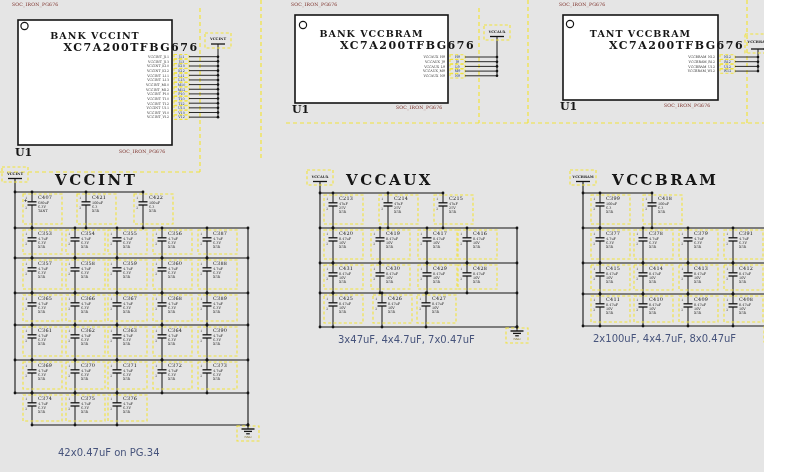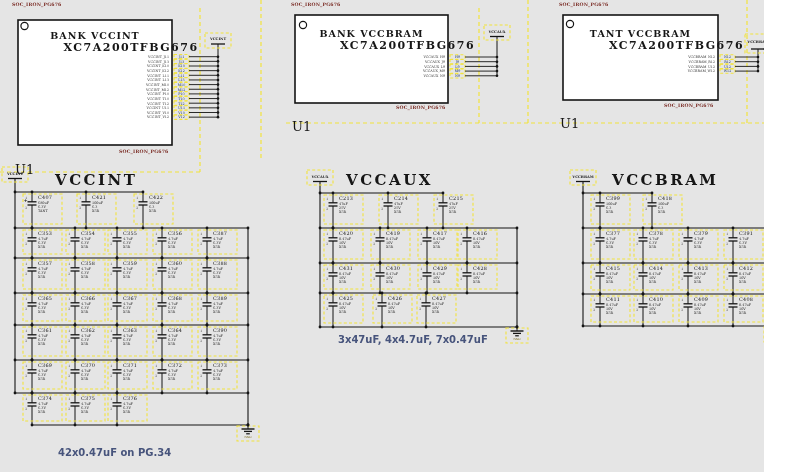--- a/index.html
+++ b/index.html
@@ -1,25 +1,25 @@
 <!DOCTYPE html>
 <html><head>
 <meta charset="utf-8">
 <style>
   html,body{margin:0;padding:0;background:#fff;}
   .canvas{position:relative;width:764px;height:472px;background:#e5e5e5;overflow:hidden;
           font-family:"DejaVu Serif",serif;}
   svg{position:absolute;left:0;top:0;}
-  .t{position:absolute;white-space:nowrap;color:#161616;font-weight:bold;}
+  .t{position:absolute;white-space:nowrap;color:#161616;}
   .blkt{font-weight:bold;text-align:center;letter-spacing:1px;}
   .bt1{font-size:9.5px;}
   .bt2{font-size:11px;letter-spacing:1.5px;padding-left:36px;}
   .sect{font-weight:bold;font-size:15px;letter-spacing:2.5px;}
   .sum{font-family:"DejaVu Sans",sans-serif;font-size:10px;color:#47547c;}
-  .u1{font-weight:normal;font-size:13px;margin-top:16px;}
+  .u1{font-weight:bold;font-size:11px;}
   .sref{font-size:4.6px;color:#7b2d26;letter-spacing:0.2px;}
 </style>
 </head>
 <body>
 
 <div class="canvas">
   <svg id="sch" width="796" height="472" viewBox="0 0 796 472">
       <line x1="200" y1="8" x2="200" y2="172" stroke="#f2e33c" stroke-width="1.2" stroke-dasharray="4 3"></line>
       <line x1="0" y1="172" x2="200" y2="172" stroke="#f2e33c" stroke-width="1.2" stroke-dasharray="4 3"></line>
       <line x1="261" y1="0" x2="261" y2="158" stroke="#f2e33c" stroke-width="1.2" stroke-dasharray="4 3"></line>
@@ -1181,13 +1181,14 @@
   <div class="t sref" style="left:396px;top:105px">SOC_IRON_PG676</div>
   <div class="t sref" style="left:559px;top:2px">SOC_IRON_PG676</div>
   <div class="t sref" style="left:664px;top:103px">SOC_IRON_PG676</div>
 
   <div class="t sect" style="left:55px;top:171px">VCCINT</div>
   <div class="t sect" style="left:346px;top:171px">VCCAUX</div>
   <div class="t sect" style="left:612px;top:171px">VCCBRAM</div>
 
   <div class="t sum" style="left:58px;top:447px">42x0.47uF on PG.34</div>
   <div class="t sum" style="left:338px;top:334px">3x47uF, 4x4.7uF, 7x0.47uF</div>
+  <div class="t sum" style="left:593px;top:333px">2x100uF, 4x4.7uF, 8x0.47uF</div>
 </div>
 
 </body></html>

